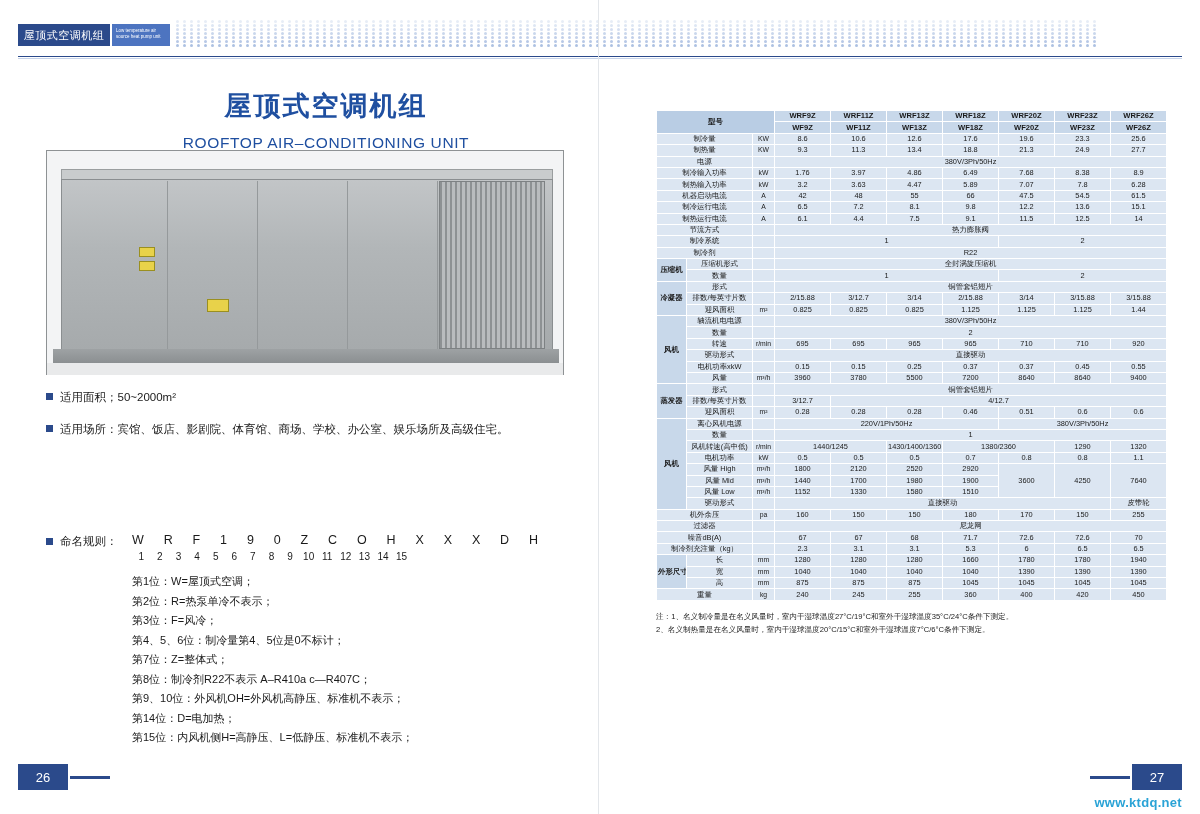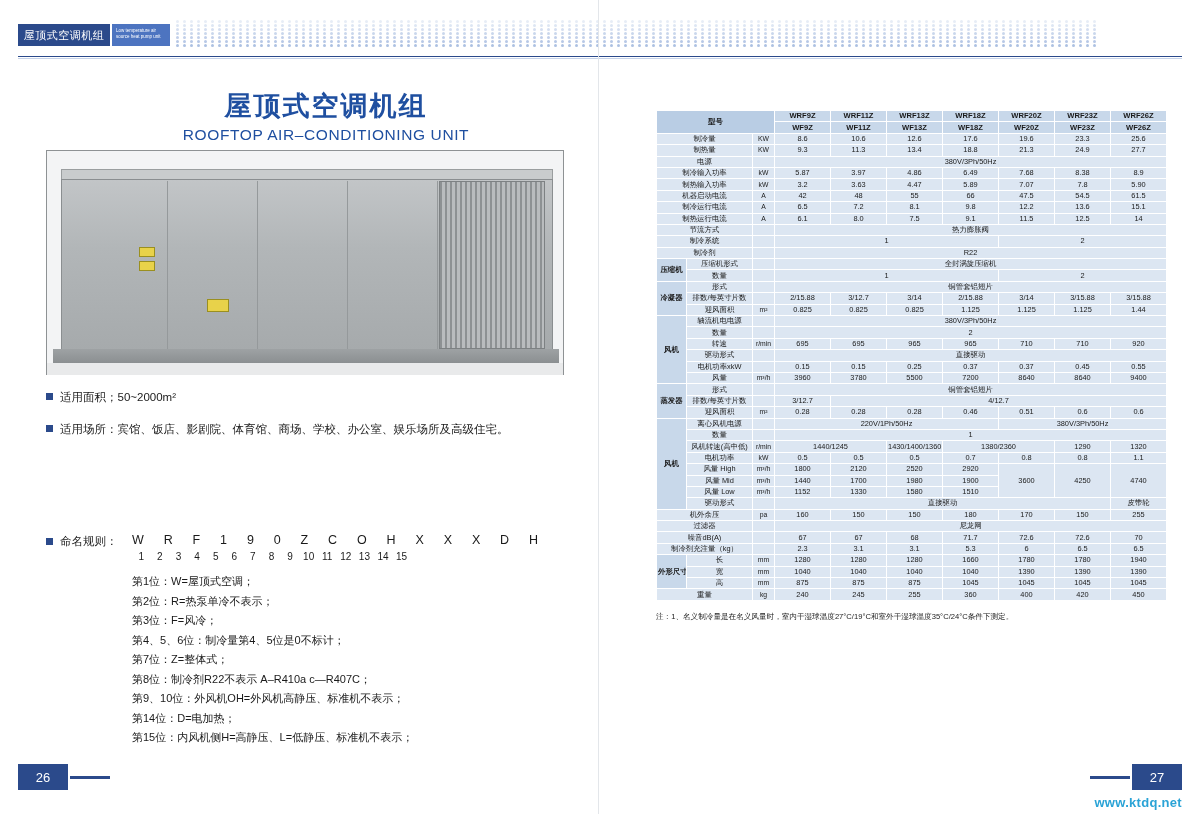--- a/index.html
+++ b/index.html
@@ -29,21 +29,21 @@
   .hdr-dots { position:absolute; left:176px; top:20px; width:920px; height:30px; }
   .hdr-dots i {
     position:absolute; width:3px; height:3px; border-radius:50%; background:#9fb6dd;
   }
   .hdr-rule { position:absolute; left:18px; top:56px; width:1164px; height:1px; background:#2b4a8b; }
   .hdr-rule2 { position:absolute; left:18px; top:58px; width:1164px; height:1px; background:#c6d3ea; }
 
   
   .left { position:absolute; left:46px; top:88px; width:560px; }
   .title-cn { font-size:27px; font-weight:bold; color:#1f4fa0; letter-spacing:2px; text-align:center; }
-  .title-en { font-size:15.5px; color:#1f4fa0; letter-spacing:.6px; text-align:center; margin-top:2px; }
+  .title-en { font-size:15.5px; color:#1f4fa0; letter-spacing:.6px; text-align:center; margin-top:10px; }
 
   .photo {
     position:absolute; left:0px; top:62px; width:518px; height:225px;
     background:linear-gradient(180deg,#b9bcbe 0%,#aeb2b4 55%,#9ea2a4 100%);
     border:1px solid #8e9294;
   }
   .photo .sky { position:absolute; inset:0; background:#f3f4f5; }
   .photo .body {
     position:absolute; left:14px; top:28px; width:492px; height:172px;
     background:linear-gradient(180deg,#c2c5c7 0%,#b2b6b8 40%,#a6aaac 100%);
@@ -1166,38 +1166,38 @@
             <td class="">27.7</td>
           </tr>
           <tr>
             <td class="lbl" colspan="2">电源</td>
             <td class="unit"></td>
             <td class="" colspan="7">380V/3Ph/50Hz</td>
           </tr>
           <tr>
             <td class="lbl" colspan="2">制冷输入功率</td>
             <td class="unit">kW</td>
-            <td class="">5.87</td>
+            <td class="">1.76</td>
             <td class="">3.97</td>
             <td class="">4.86</td>
             <td class="">6.49</td>
             <td class="">7.68</td>
             <td class="">8.38</td>
             <td class="">8.9</td>
           </tr>
           <tr>
             <td class="lbl" colspan="2">制热输入功率</td>
             <td class="unit">kW</td>
             <td class="">3.2</td>
             <td class="">3.63</td>
             <td class="">4.47</td>
             <td class="">5.89</td>
             <td class="">7.07</td>
             <td class="">7.8</td>
-            <td class="">5.90</td>
+            <td class="">6.28</td>
           </tr>
           <tr>
             <td class="lbl" colspan="2">机器启动电流</td>
             <td class="unit">A</td>
             <td class="">42</td>
             <td class="">48</td>
             <td class="">55</td>
             <td class="">66</td>
             <td class="">47.5</td>
             <td class="">54.5</td>
@@ -1211,21 +1211,21 @@
             <td class="">8.1</td>
             <td class="">9.8</td>
             <td class="">12.2</td>
             <td class="">13.6</td>
             <td class="">15.1</td>
           </tr>
           <tr>
             <td class="lbl" colspan="2">制热运行电流</td>
             <td class="unit">A</td>
             <td class="">6.1</td>
-            <td class="">8.0</td>
+            <td class="">4.4</td>
             <td class="">7.5</td>
             <td class="">9.1</td>
             <td class="">11.5</td>
             <td class="">12.5</td>
             <td class="">14</td>
           </tr>
           <tr>
             <td class="lbl" colspan="2">节流方式</td>
             <td class="unit"></td>
             <td class="" colspan="7">热力膨胀阀</td>
@@ -1387,21 +1387,21 @@
           </tr>
           <tr>
             <td class="lbl">风量 High</td>
             <td class="unit">m³/h</td>
             <td class="">1800</td>
             <td class="">2120</td>
             <td class="">2520</td>
             <td class="">2920</td>
             <td class="" colspan="1" rowspan="3">3600</td>
             <td class="" colspan="1" rowspan="3">4250</td>
-            <td class="" colspan="1" rowspan="3">4740</td>
+            <td class="" colspan="1" rowspan="3">7640</td>
           </tr>
           <tr>
             <td class="lbl">风量 Mid</td>
             <td class="unit">m³/h</td>
             <td class="">1440</td>
             <td class="">1700</td>
             <td class="">1980</td>
             <td class="">1900</td>
           </tr>
           <tr>
@@ -1498,20 +1498,21 @@
             <td class="">255</td>
             <td class="">360</td>
             <td class="">400</td>
             <td class="">420</td>
             <td class="">450</td>
           </tr>
         </tbody>
       </table>
     <div class="notes" id="notes">
         <div>注：1、名义制冷量是在名义风量时，室内干湿球温度27°C/19°C和室外干湿球温度35°C/24°C条件下测定。</div>
+        <div>2、名义制热量是在名义风量时，室内干湿球温度20°C/15°C和室外干湿球温度7°C/6°C条件下测定。</div>
       </div>
   </div>
 
   <div class="pg-left">26</div>
   <div class="pg-left-bar"></div>
   <div class="pg-right">27</div>
   <div class="pg-right-bar"></div>
   <div class="wm">www.ktdq.net</div>
 </div>
 

